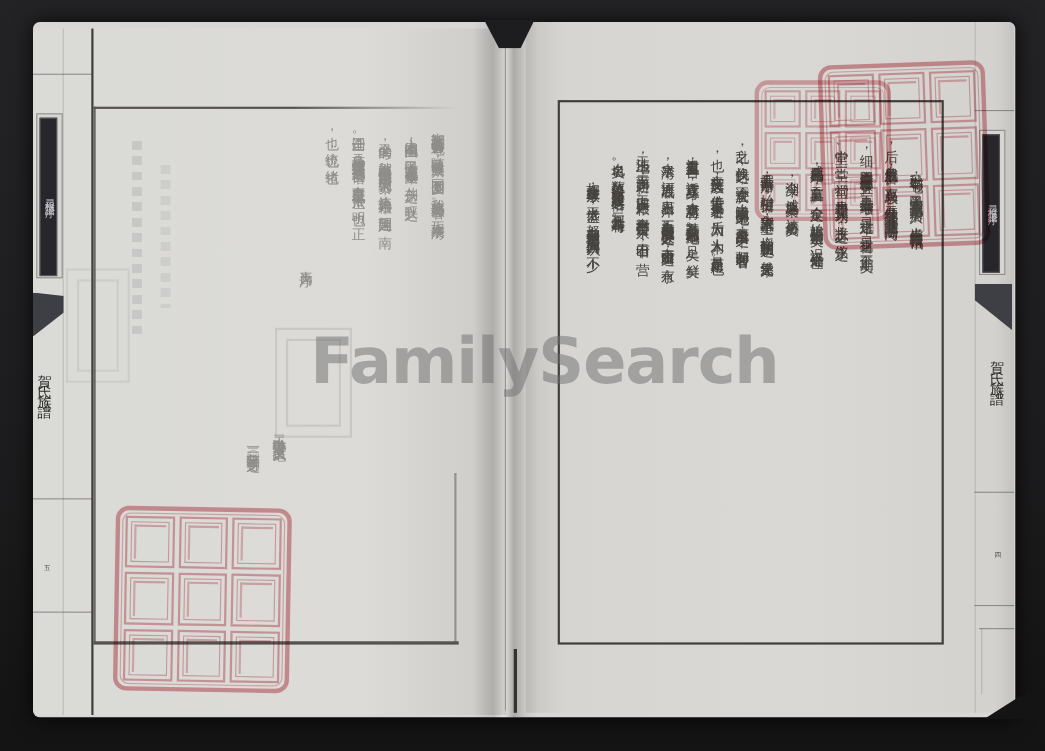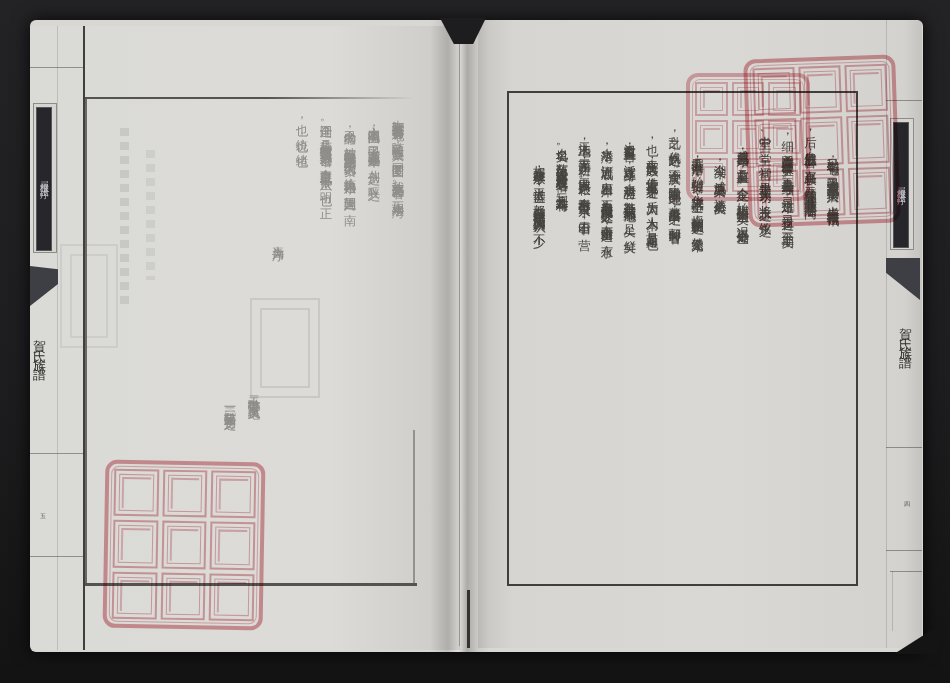--- a/index.html
+++ b/index.html
@@ -142,20 +142,21 @@
       <div class="tcol" style="padding-top: 22px;">据盂县宗谱序，始祖贺辅，华宋末武举进士，授京朝制置使之职，然逢宋元</div>
       <div class="tcol" style="padding-top: 0px;">之乱，换代之时，迹不宜庆，遂隐于鄱阳之地，藏身于桑田之中，却时而智者</div>
       <div class="tcol" style="padding-top: 8px;">也，幸立贺氏之族，传世于七百余年之谷，后为大，人为本，是是而是也。</div>
       <div class="tcol" style="padding-top: 8px;">祖自盂县至五台，迁家庄立身，水泉湾立村，其勤奋之志憾天撼地。足矣，鲜矣</div>
       <div class="tcol" style="padding-top: 12px;">水泉湾，河流岩底，泉出石岸，为五台山最南最低最破之处。有山难于遮田，有水</div>
       <div class="tcol" style="padding-top: 6px;">无法上地，无平面之耕，无坡田之产粮。全村亦不过二百口人丁。山干石甲，营</div>
       <div class="tcol" style="padding-top: 12px;">也名矣。数历年外迁人口之多超过在村之双倍，二州五县难有二马。</div>
       <div class="tcol" style="padding-top: 30px;">如今赶上改革开放，太平盛世，努力奋斗到城市定居已成为族人共识。不少</div>
     </div>
 
+  <div class="abs" id="watermark">FamilySearch</div>
 
   <div class="abs seal" id="seal-tr-small">
       <div class="scell">
         <i></i>
       </div>
       <div class="scell">
         <i></i>
       </div>
       <div class="scell">
         <i></i>

